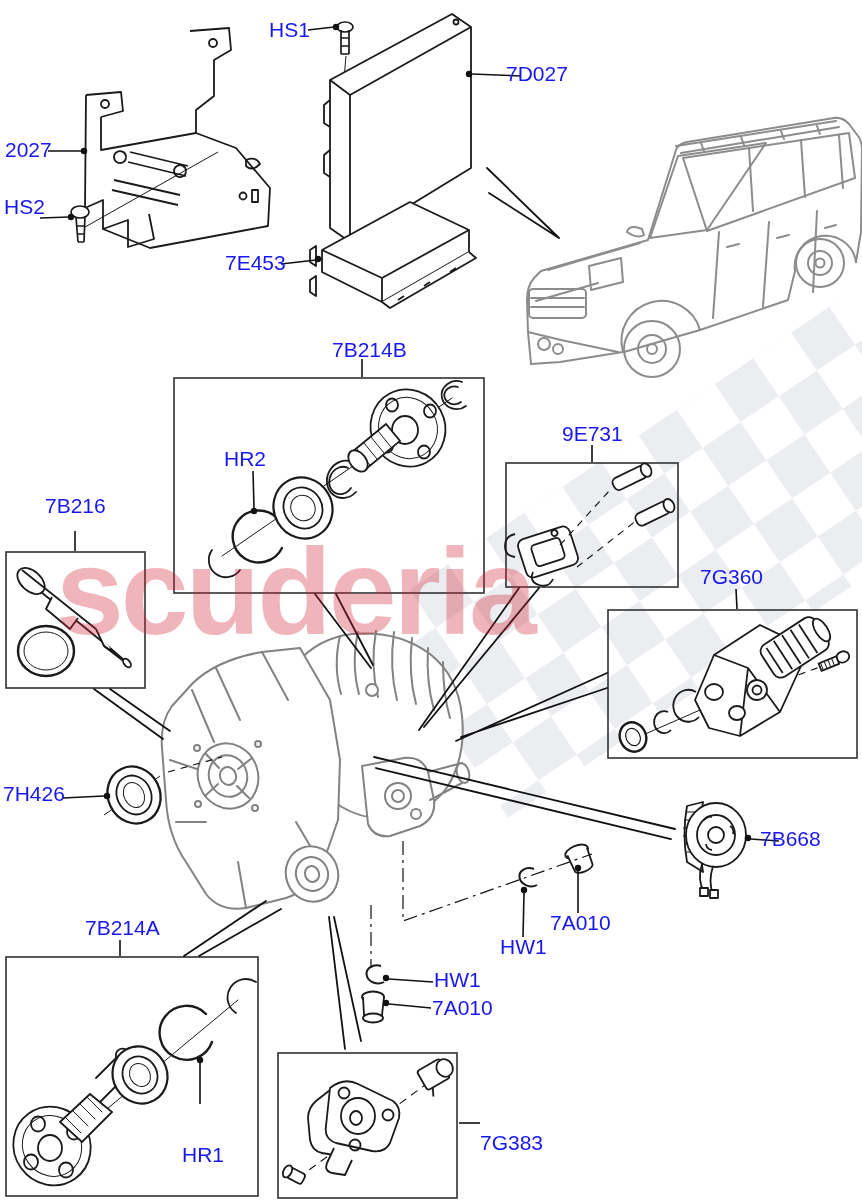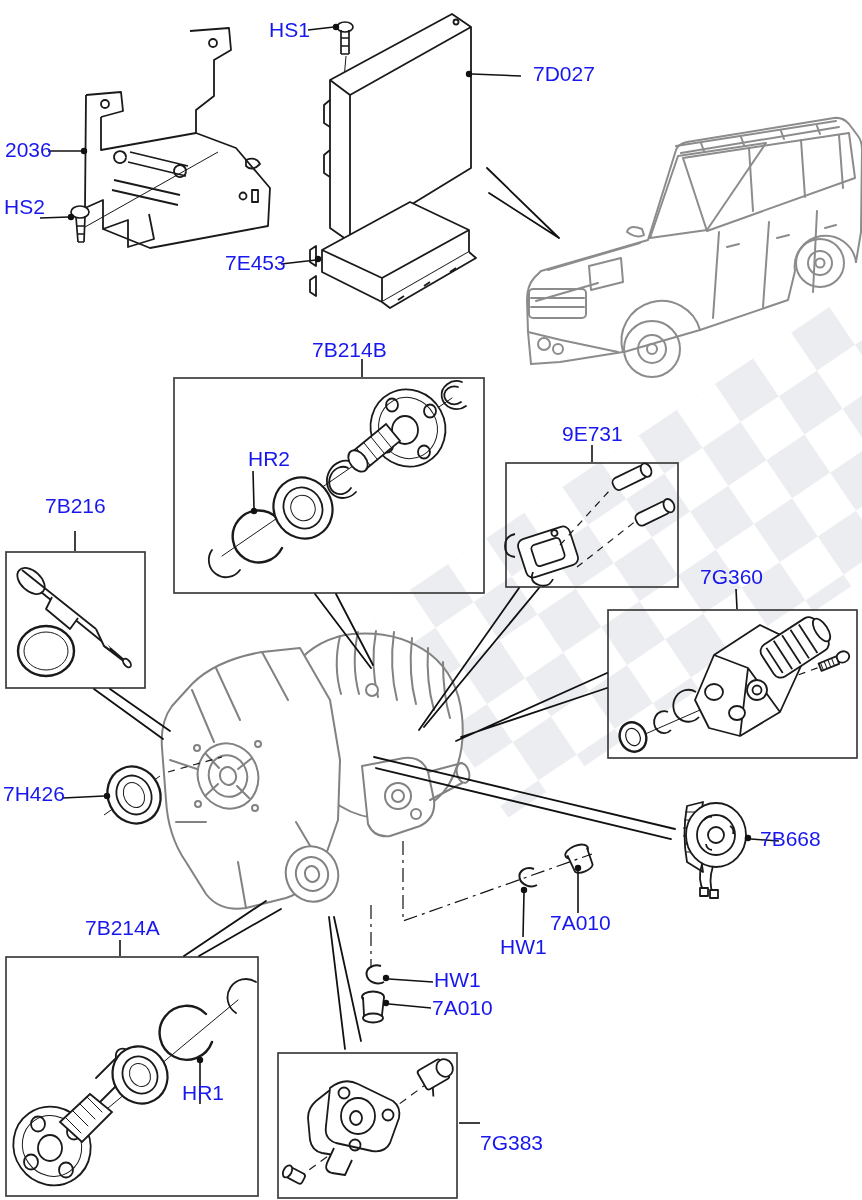--- a/index.html
+++ b/index.html
@@ -343,34 +343,35 @@
       <path d="M266,901 L184,956 M281,909 L199,956"></path>
       <path d="M329,917 L345,1049 M334,917 L361,1041"></path>
     </g>
 
     <g stroke="#111" stroke-width="1.2" fill="none" stroke-dasharray="14,5,3,5">
       <path d="M403,841 L403,921 L592,854"></path>
       <path d="M371,905 L371,968"></path>
     </g>
   </svg>
 
+  <div class="wm-brand">scuderia</div>
 
   <div class="lbl" style="left:269px;top:19px">HS1</div>
-  <div class="lbl" style="left:533px;top:63px">7D027</div>
-  <div class="lbl" style="left:5px;top:139px">2036</div>
+  <div class="lbl" style="left:506px;top:63px">7D027</div>
+  <div class="lbl" style="left:5px;top:139px">2027</div>
   <div class="lbl" style="left:4px;top:196px">HS2</div>
   <div class="lbl" style="left:225px;top:252px">7E453</div>
-  <div class="lbl" style="left:312px;top:339px">7B214B</div>
-  <div class="lbl" style="left:248px;top:448px">HR2</div>
+  <div class="lbl" style="left:332px;top:339px">7B214B</div>
+  <div class="lbl" style="left:224px;top:448px">HR2</div>
   <div class="lbl" style="left:562px;top:423px">9E731</div>
   <div class="lbl" style="left:45px;top:495px">7B216</div>
   <div class="lbl" style="left:700px;top:566px">7G360</div>
   <div class="lbl" style="left:3px;top:783px">7H426</div>
   <div class="lbl" style="left:760px;top:828px">7B668</div>
   <div class="lbl" style="left:85px;top:917px">7B214A</div>
   <div class="lbl" style="left:550px;top:912px">7A010</div>
   <div class="lbl" style="left:500px;top:936px">HW1</div>
   <div class="lbl" style="left:434px;top:969px">HW1</div>
   <div class="lbl" style="left:432px;top:997px">7A010</div>
-  <div class="lbl" style="left:182px;top:1082px">HR1</div>
+  <div class="lbl" style="left:182px;top:1144px">HR1</div>
   <div class="lbl" style="left:480px;top:1132px">7G383</div>
 
 </div>
 
 </body></html>

